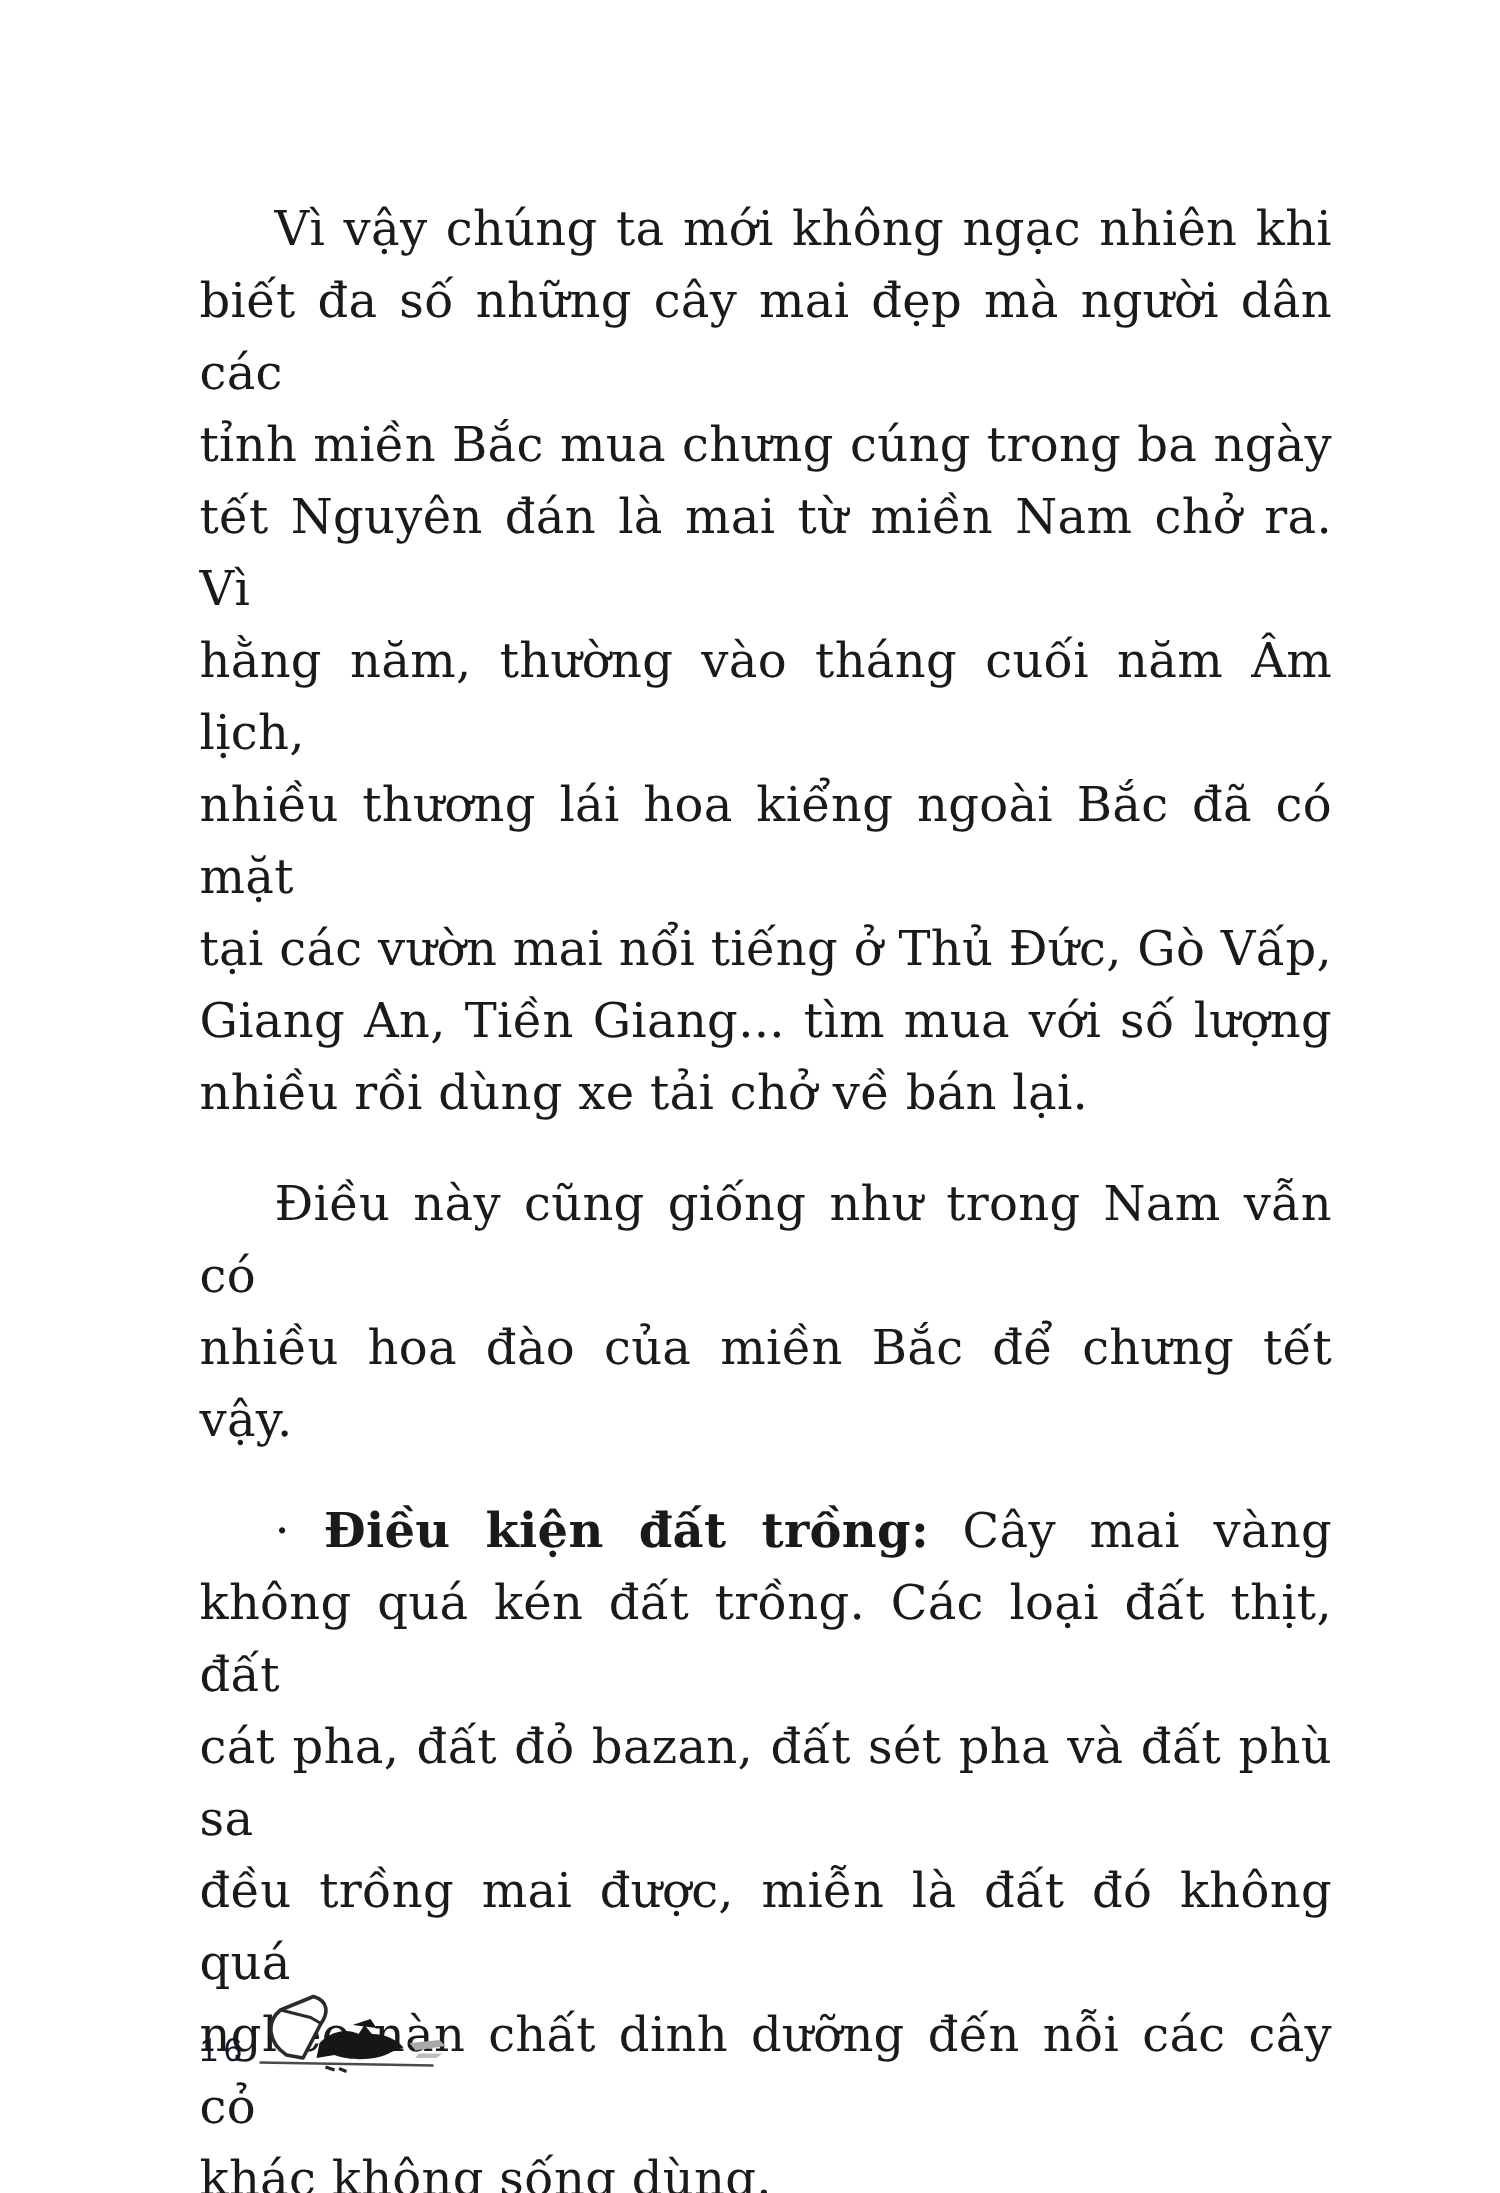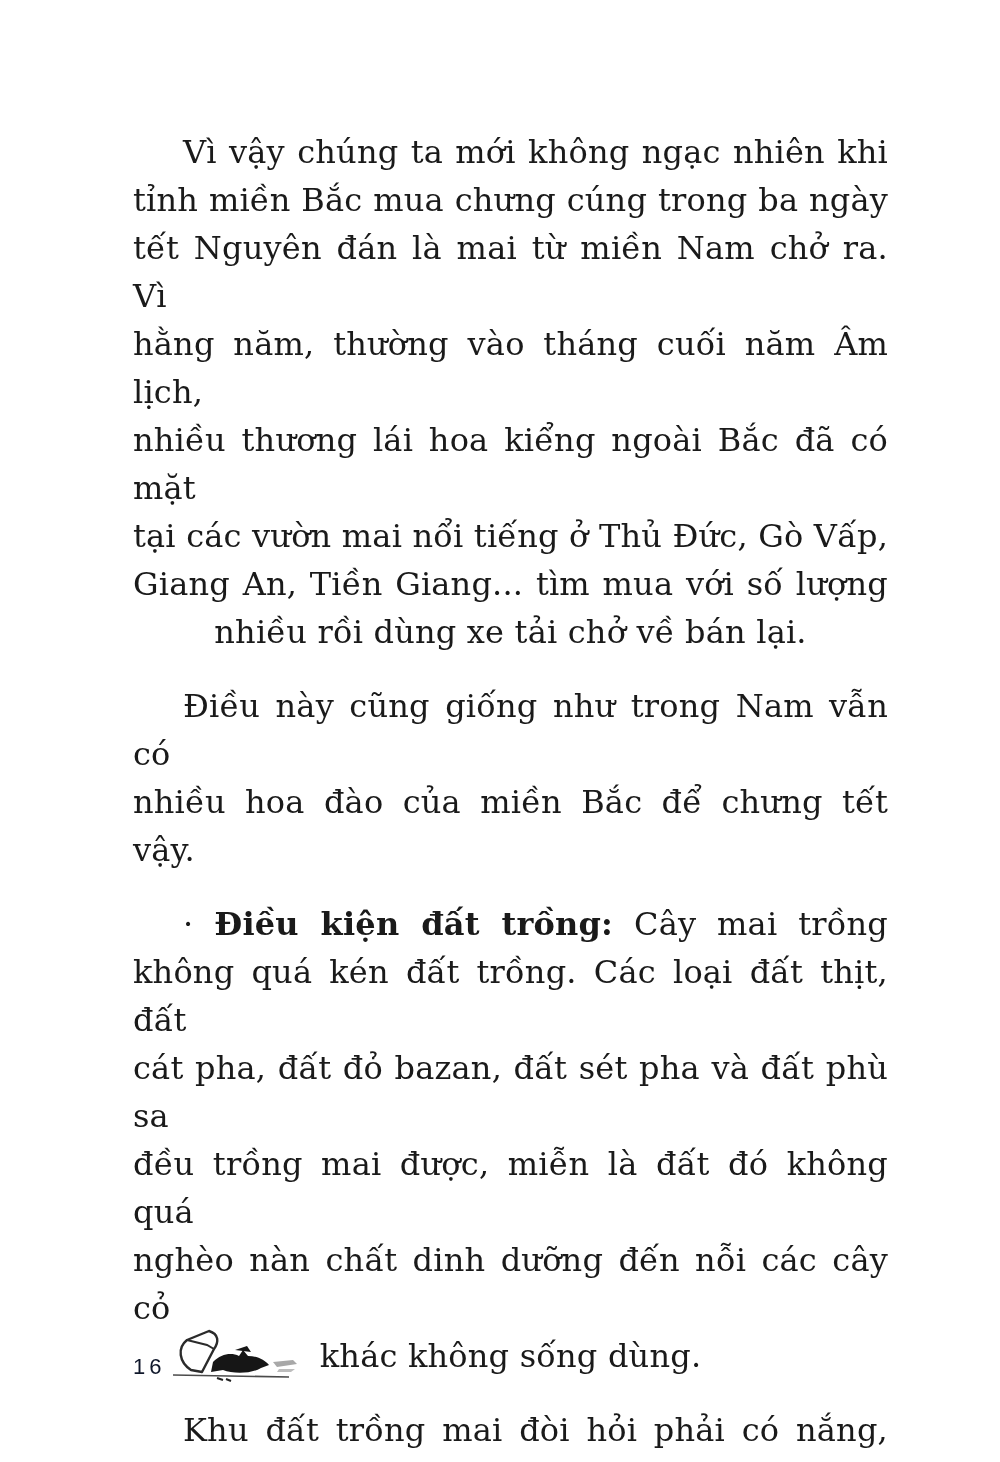--- a/index.html
+++ b/index.html
@@ -23,21 +23,21 @@
     font-size: 32px;
     line-height: 48px;
     color: #1a1a1a;
     letter-spacing: 0.2px;
   }
   .paragraph + .paragraph {
     margin-top: 26px;
   }
   .line {
     display: block;
-    text-align: center;
+    text-align: left;
     white-space: normal;
   }
   .line.j {
     text-align: justify;
     text-align-last: justify;
   }
   .line.indent {
     text-indent: 50px;
   }
   .bold {
@@ -65,34 +65,35 @@
   }
 </style>
 </head>
 <body>
 
 <div class="page">
 
   <div class="text-block" id="text-block">
       <div class="paragraph">
         <div class="line j indent"><span>Vì vậy chúng ta mới không ngạc nhiên khi</span></div>
+        <div class="line j"><span>biết đa số những cây mai đẹp mà người dân các</span></div>
         <div class="line j"><span>tỉnh miền Bắc mua chưng cúng trong ba ngày</span></div>
         <div class="line j"><span>tết Nguyên đán là mai từ miền Nam chở ra. Vì</span></div>
         <div class="line j"><span>hằng năm, thường vào tháng cuối năm Âm lịch,</span></div>
         <div class="line j"><span>nhiều thương lái hoa kiểng ngoài Bắc đã có mặt</span></div>
         <div class="line j"><span>tại các vườn mai nổi tiếng ở Thủ Đức, Gò Vấp,</span></div>
         <div class="line j"><span>Giang An, Tiền Giang... tìm mua với số lượng</span></div>
         <div class="line"><span>nhiều rồi dùng xe tải chở về bán lại.</span></div>
       </div>
       <div class="paragraph">
         <div class="line j indent"><span>Điều này cũng giống như trong Nam vẫn có</span></div>
         <div class="line j"><span>nhiều hoa đào của miền Bắc để chưng tết vậy.</span></div>
       </div>
       <div class="paragraph">
-        <div class="line j indent"><span>· </span><span class="bold">Điều kiện đất trồng:</span><span> Cây mai trồng</span></div>
+        <div class="line j indent"><span>· </span><span class="bold">Điều kiện đất trồng:</span><span> Cây mai vàng</span></div>
         <div class="line j"><span>không quá kén đất trồng. Các loại đất thịt, đất</span></div>
         <div class="line j"><span>cát pha, đất đỏ bazan, đất sét pha và đất phù sa</span></div>
         <div class="line j"><span>đều trồng mai được, miễn là đất đó không quá</span></div>
         <div class="line j"><span>nghèo nàn chất dinh dưỡng đến nỗi các cây cỏ</span></div>
         <div class="line"><span>khác không sống dùng.</span></div>
       </div>
       <div class="paragraph">
         <div class="line j indent"><span>Khu đất trồng mai đòi hỏi phải có nắng,</span></div>
       </div>
     </div>

